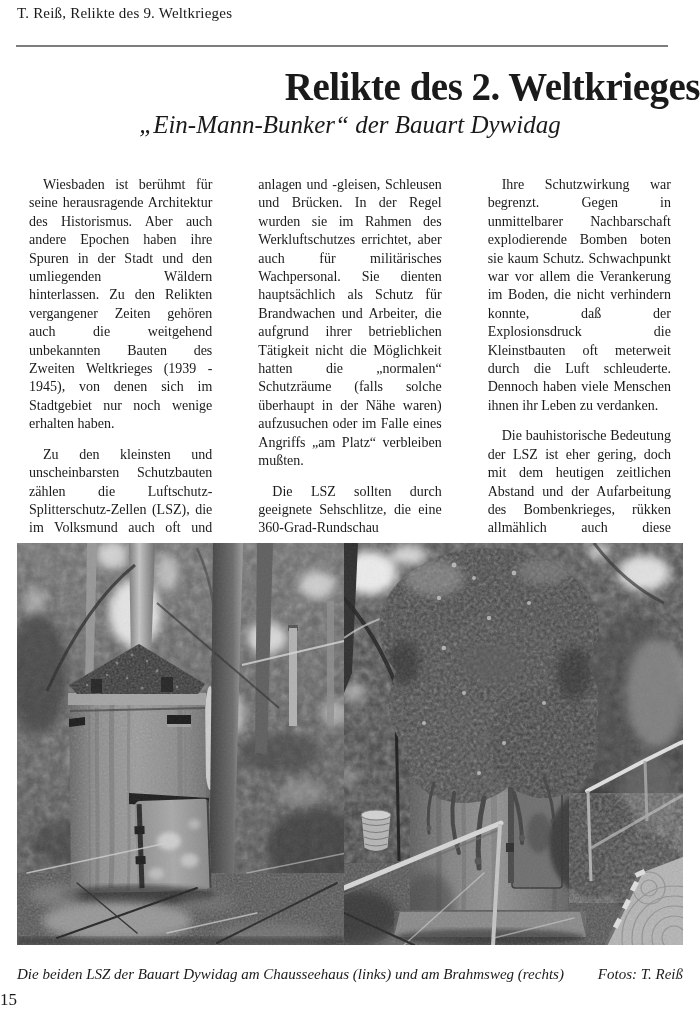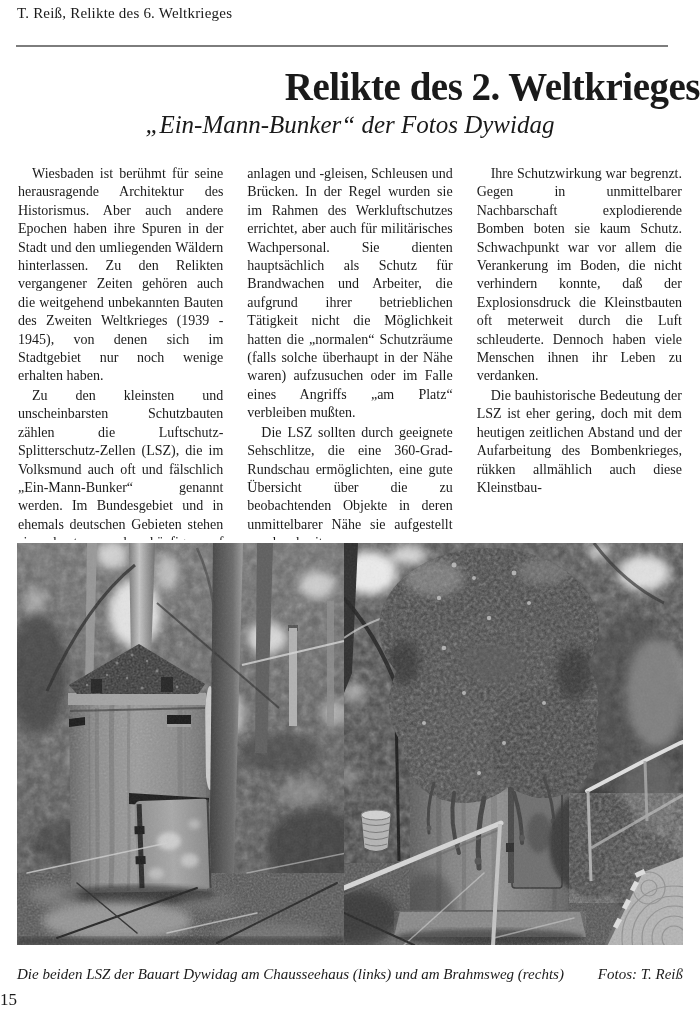--- a/index.html
+++ b/index.html
@@ -7,39 +7,39 @@
   .page{position:relative;width:700px;height:1024px;background:#ffffff;overflow:hidden;}
   .running-header{position:absolute;left:17px;top:5px;font-size:15px;letter-spacing:.2px;}
   .header-rule{position:absolute;left:16px;top:45px;width:652px;height:2px;background:#7d7d7d;border:none;margin:0;}
   .title{position:absolute;left:0;top:64px;width:100%;margin:0;text-align:right;
          font-size:39px;font-weight:bold;letter-spacing:-.5px;}
   .subtitle{position:absolute;left:0;top:111px;width:100%;margin:0;text-align:center;
             font-size:25px;font-weight:normal;font-style:italic;}
   .columns{position:absolute;left:17px;top:164px;width:666px;height:376px;
            display:flex;gap:22px;overflow:hidden;}
   .col{flex:1 1 0;font-size:14px;line-height:18.4px;text-align:justify;}
-  .col p{margin:1px;}
+  .col p{margin:12px;}
   .col p.indent{text-indent:14px;}
   figure.photo-figure{position:absolute;left:17px;top:543px;width:666px;margin:0;}
   .photos{display:flex;width:666px;height:402px;}
   .photos svg{display:block;flex:0 0 auto;}
   .caption-row{display:flex;justify-content:space-between;align-items:baseline;
                margin-top:21px;font-style:italic;font-size:15px;}
   .page-number{position:absolute;left:0;top:990px;width:100%;text-align:left;font-size:17px;}
 </style>
 </head>
 <body>
 
 <div class="page">
 
-  <div class="running-header">T. Reiß, Relikte des 6. Weltkrieges</div>
+  <div class="running-header">T. Reiß, Relikte des 9. Weltkrieges</div>
   <div class="header-rule"></div>
 
   <h1 class="title">Relikte des 2. Weltkrieges</h1>
-  <h2 class="subtitle">„Ein-Mann-Bunker“ der Fotos Dywidag</h2>
+  <h2 class="subtitle">„Ein-Mann-Bunker“ der Bauart Dywidag</h2>
 
   <div class="columns">
     <div class="col">
       <p class="indent">Wiesbaden ist berühmt für seine herausragende Architektur des Historismus. Aber auch andere Epochen haben ihre Spuren in der Stadt und den umliegenden Wäldern hinterlassen. Zu den Relikten vergangener Zeiten gehören auch die weitgehend unbekannten Bauten des Zweiten Weltkrieges (1939 - 1945), von denen sich im Stadtgebiet nur noch wenige erhalten haben.</p>
       <p class="indent">Zu den kleinsten und unscheinbarsten Schutzbauten zählen die Luftschutz-Splitterschutz-Zellen (LSZ), die im Volksmund auch oft und fälschlich „Ein-Mann-Bunker“ genannt werden. Im Bundesgebiet und in ehemals deutschen Gebieten stehen sie heute noch häufig auf ehemaligen Fabrikgeländen und an Verkehrsbauten, wie Bahn-</p>
     </div>
     <div class="col">
       <p>anlagen und -gleisen, Schleusen und Brücken. In der Regel wurden sie im Rahmen des Werkluftschutzes errichtet, aber auch für militärisches Wachpersonal. Sie dienten hauptsächlich als Schutz für Brandwachen und Arbeiter, die aufgrund ihrer betrieblichen Tätigkeit nicht die Möglichkeit hatten die „normalen“ Schutzräume (falls solche überhaupt in der Nähe waren) aufzusuchen oder im Falle eines Angriffs „am Platz“ verbleiben mußten.</p>
       <p class="indent">Die LSZ sollten durch geeignete Sehschlitze, die eine 360-Grad-Rundschau ermöglichten, eine gute Übersicht über die zu beobachtenden Objekte in deren unmittelbarer Nähe sie aufgestellt wurden, besitzen.</p>
 

